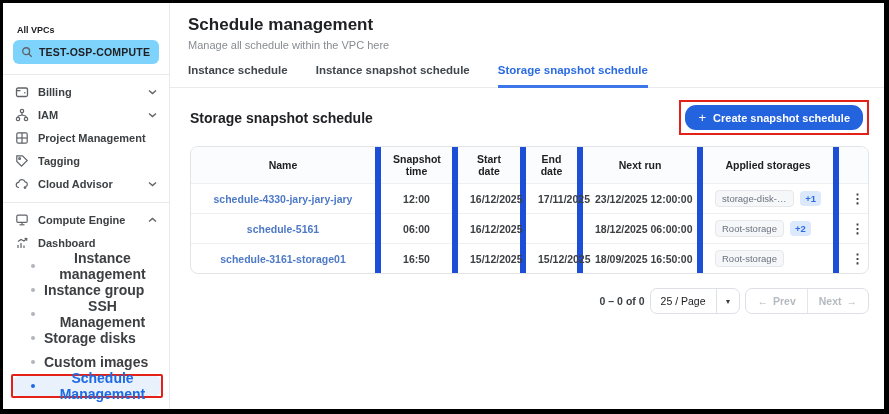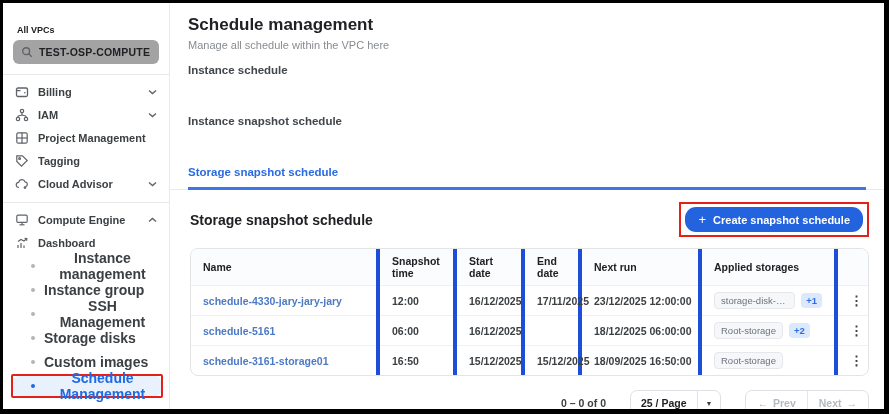--- a/index.html
+++ b/index.html
@@ -7,70 +7,70 @@
   body { font-family:"Liberation Sans", sans-serif; }
   .screen {
     width:889px; height:414px; background:#000;
     padding:3px 5px 5px 3px; margin:0 auto;
   }
   .frame { width:100%; height:100%; background:#fff; display:flex; overflow:hidden; }
 
   
   .sidebar { width:167px; min-width:167px; border-right:1px solid #e8eaed; background:#fff; padding-top:20px; overflow:hidden; }
   .vpc-label { font-size:9px; font-weight:700; color:#202124; margin:2px 0 5px 14px; }
-  .vpc-selector { margin:0 10px; height:24px; background:#a3a3a3; border-radius:6px; display:flex; align-items:center; padding:0 8px; gap:6px; cursor:pointer; }
+  .vpc-selector { margin:0 10px; height:24px; background:#7dd3fc; border-radius:6px; display:flex; align-items:center; padding:0 8px; gap:6px; cursor:pointer; }
   .vpc-selector span { font-size:10.5px; font-weight:700; color:#202124; letter-spacing:.2px; white-space:nowrap; }
   .side-divider { border-top:1px solid #e8eaed; margin-top:10px; }
   .nav-group { padding:5px 0; }
   .nav-item { display:flex; align-items:center; gap:9px; height:23px; padding:0 12px; font-size:11px; font-weight:600; color:#3c4043; cursor:pointer; }
   .nav-item .chev { margin-left:auto; display:flex; }
   .sub-list { padding-bottom:4px; }
   .sub-wrap { border:2px solid transparent; margin:0 6px 0 8px; border-radius:2px; }
   .sub-wrap.annotated { border-color:#e32119; }
   .sub-item { display:flex; align-items:center; gap:9px; height:20px; padding-left:18px; font-size:14px; font-weight:600; color:#3c4043; cursor:pointer; border-radius:6px;text-align:center; }
   .sub-item .dot { width:4px; height:4px; border-radius:50%; background:#b0b5bb; flex:none; }
   .sub-item.active { background:#e9f1fd; color:#1d6ae5; }
   .sub-item.active .dot { background:#1d6ae5; }
 
   
   .main { flex:1; display:flex; flex-direction:column; overflow:hidden; background:#fff; }
   .page-header { padding:12px 18px 0 18px; }
   .page-title { font-size:17px; font-weight:700; color:#202124; }
   .page-subtitle { font-size:11px; color:#878c91; margin-top:4px; }
-  .tabs { display:flex; gap:28px; padding:13px 18px 0 18px; border-bottom:1px solid #e8eaed;flex-direction:column; }
+  .tabs { display:flex; gap:28px; padding:13px 18px 0 18px; border-bottom:1px solid #e8eaed; }
   .tab { font-size:11.5px; font-weight:700; color:#40464c; padding-bottom:9px; cursor:pointer; border-bottom:3px solid transparent; margin-bottom:-1px; }
   .tab.active { color:#2a6be2; border-bottom-color:#3d76e8; }
 
   .content { padding:12px 15px 0 20px; }
   .section-row { display:flex; justify-content:space-between; align-items:center; }
   .section-title { font-size:14px; font-weight:700; color:#202124; }
   .btn-annotation { border:2px solid #e32119; padding:3px 4px; }
   .create-btn { display:inline-flex; align-items:center; gap:7px; background:#2363de; color:#fff; border:none; font-family:inherit; font-size:11px; font-weight:700; padding:6px 13px; border-radius:11px; cursor:pointer; white-space:nowrap; }
   .create-btn .plus { font-size:13px; font-weight:400; line-height:1; }
 
   
   .tbl-wrap { margin-top:11px; border:1px solid #e2e4e8; border-radius:8px; overflow:hidden; }
   table { width:100%; border-collapse:collapse; table-layout:fixed; }
   th { background:#fbfcfd; font-size:10.5px; font-weight:700; color:#202124; text-align:left; padding:6px 12px; border-bottom:1px solid #eef0f2; }
   td { font-size:10.5px; font-weight:600; color:#3c4043; padding:6px 12px; border-bottom:1px solid #eef0f2; height:26px; }
-  th:not(:last-child), td:not(:last-child) { border-right:4px solid #1d4ed8; }
+  th:not(:last-child), td:not(:last-child) { border-right:6px solid #1d4ed8;text-align:center; }
   tr:last-child td { border-bottom:none; }
   td.name-cell { color:#4d79c5; cursor:pointer; overflow:hidden; text-overflow:ellipsis; white-space:nowrap; }
   .nextrun { display:flex; align-items:center; gap:5px; white-space:nowrap; }
   .chips { display:flex; align-items:center; gap:6px; }
   .chip { background:#f6f7f8; border:1px solid #e5e7ea; border-radius:4px; padding:2px 6px; font-size:9.5px; font-weight:400; color:#6b7280; white-space:nowrap; overflow:hidden; text-overflow:ellipsis; max-width:96px; }
   .chip-more { background:#dce9fc; color:#2e6be6; border-radius:4px; padding:2px 5px; font-size:9.5px; font-weight:600; cursor:pointer; }
   .chip-more:empty { display:none; }
   .kebab { text-align:center; font-size:13px; font-weight:700; color:#3c4043; cursor:pointer; letter-spacing:0; }
 
   
-  .pagination { display:flex; justify-content:flex-end; align-items:center; gap:24px; margin-top:14px; }
+  .pagination { display:flex; justify-content:flex-end; align-items:center; gap:5px; margin-top:14px; }
   .page-range { font-size:10.5px; font-weight:600; color:#3c4043; }
   .page-size { display:flex; align-items:stretch; border:1px solid #dde0e4; border-radius:7px; overflow:hidden; cursor:pointer; }
-  .page-size .val { font-size:10.5px; font-weight:700; color:#202124; padding:6px 10px; }
+  .page-size .val { font-size:10.5px; font-weight:400; color:#202124; padding:6px 10px; }
   .page-size .arrow { border-left:1px solid #dde0e4; padding:6px 8px; font-size:7px; color:#3c4043; display:flex; align-items:center; }
   .pager { display:flex; border:1px solid #dde0e4; border-radius:7px; overflow:hidden; }
   .pager .pg { font-size:10.5px; font-weight:600; color:#b4bac0; padding:6px 11px; display:flex; align-items:center; gap:5px; cursor:default; }
   .pager .pg + .pg { border-left:1px solid #e4e6ea; }
 
   svg.icn { flex:none; }
 </style>
 </head>
 <body>
 

